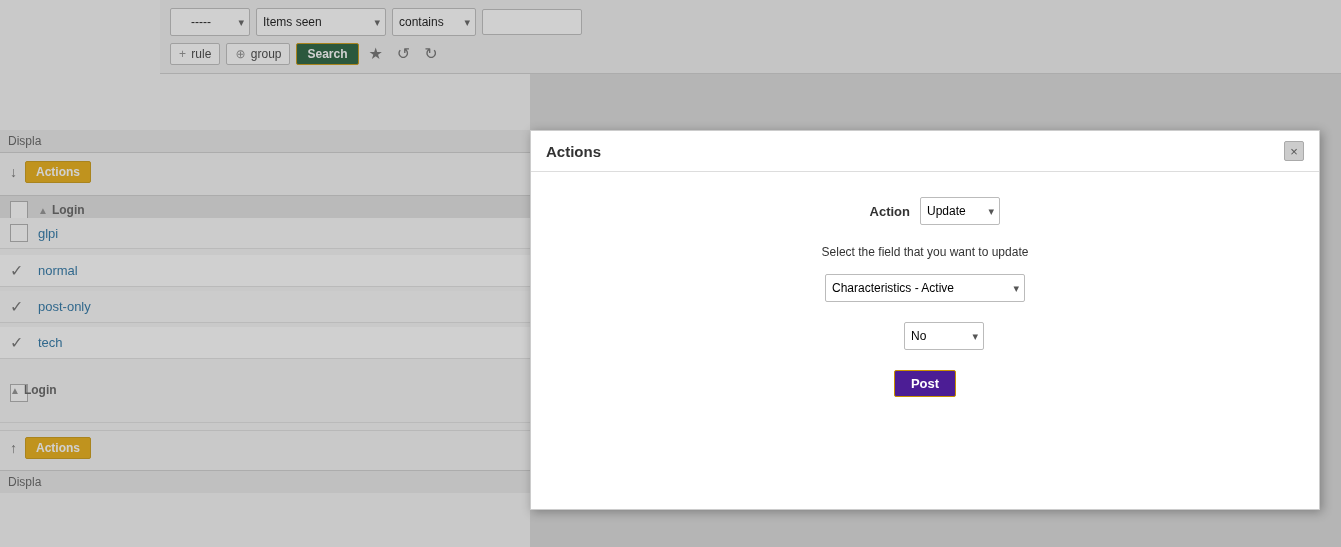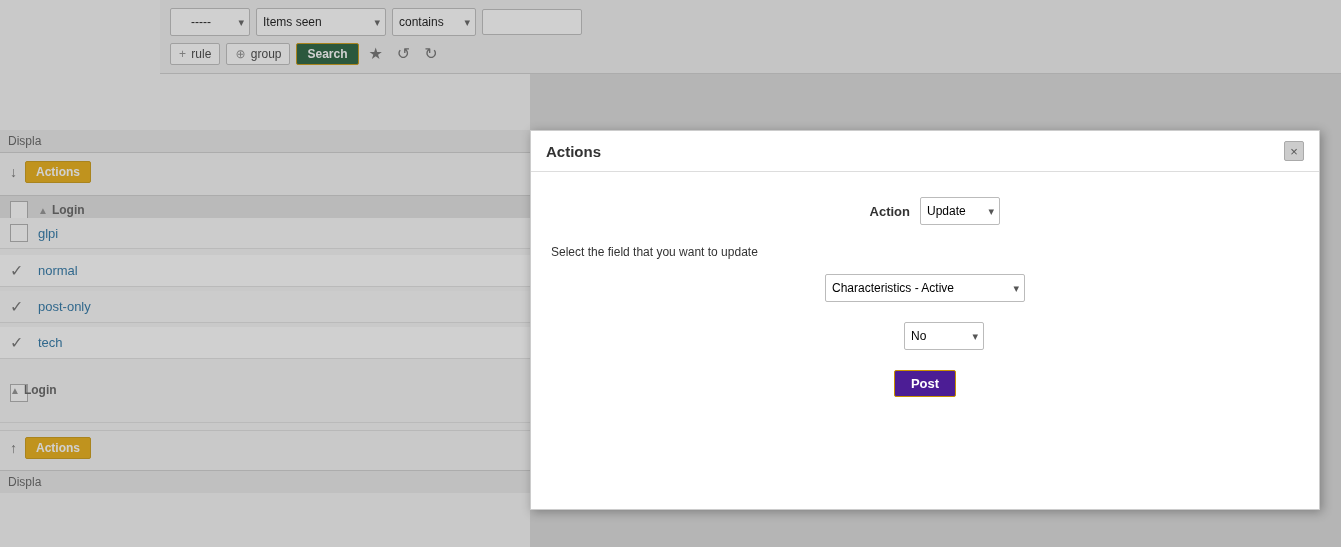--- a/index.html
+++ b/index.html
@@ -355,21 +355,21 @@
       padding: 2px 24px 2px 6px;
       border-radius: 2px;
       appearance: none;
       -webkit-appearance: none;
       min-width: 80px;
     }
 
     .modal-info-text {
       font-size: 12px;
       color: #333;
-      text-align: left;
+      text-align: center;
       margin-bottom: 15px;
     }
 
     .field-select-wrapper {
       position: relative;
       display: inline-block;
     }
 
     .field-select-wrapper::after {
       content: '▾';

